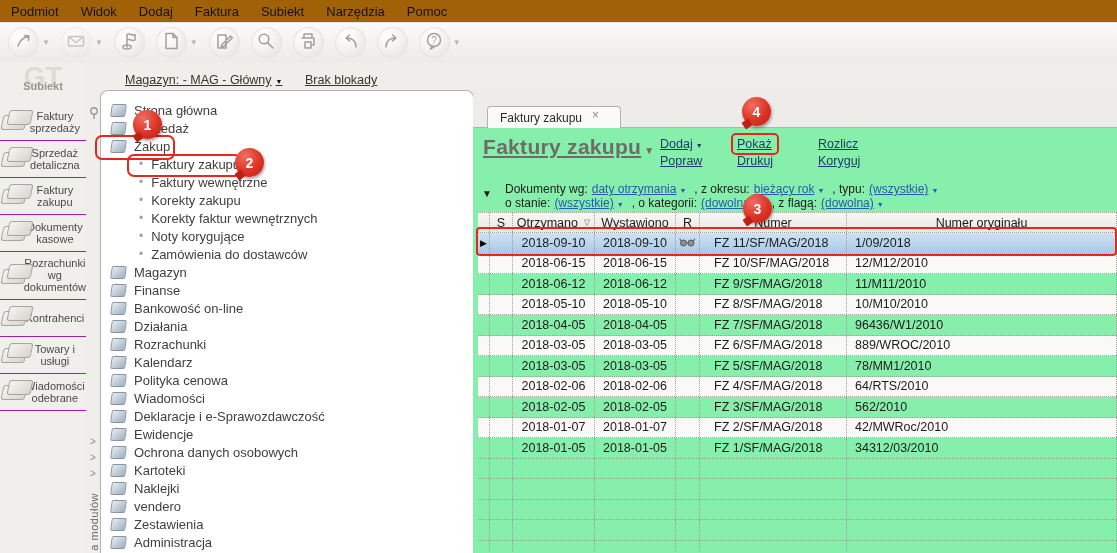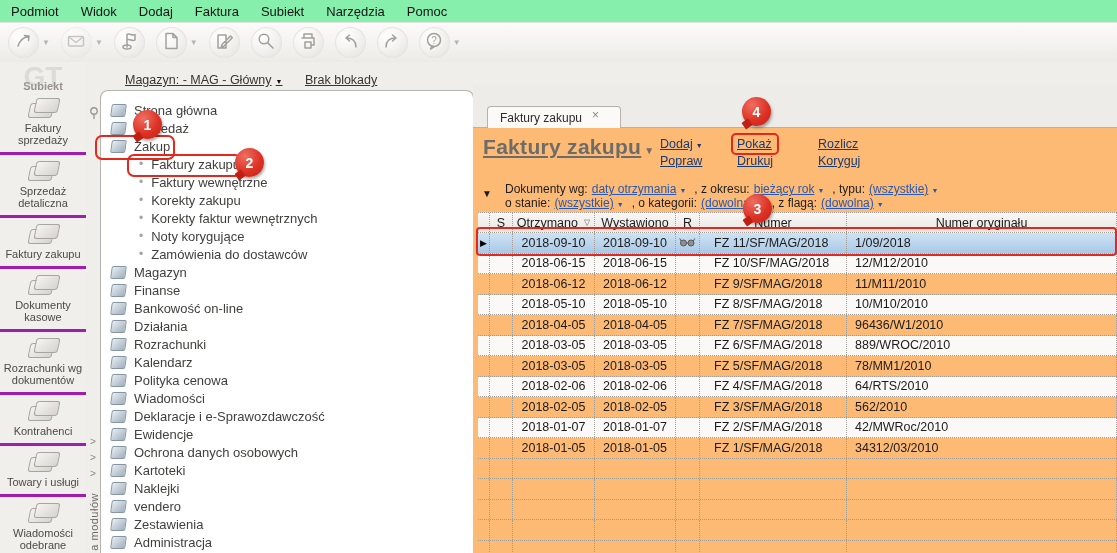--- a/index.html
+++ b/index.html
@@ -2,41 +2,41 @@
 <html><head>
 <meta charset="utf-8">
 <style>
   html,body{margin:0;padding:0;}
   body{
     width:1117px;height:553px;position:relative;overflow:hidden;
     background:#f0eeeb;font-family:"Liberation Sans",sans-serif;
     -webkit-font-smoothing:antialiased;
   }
   
-  .menubar{position:absolute;left:0;top:0;width:100%;height:22px;background:#86efac;
+  .menubar{position:absolute;left:0;top:0;width:100%;height:22px;background:#a16207;
     border-bottom:1px solid #e4e2de;display:flex;align-items:center;font-size:13px;color:#141414;}
   .menubar .mi{padding:2px 11px;cursor:default;}
   
   .toolbar{position:absolute;left:0;top:23px;width:100%;height:39px;
     background:linear-gradient(#fcfbfa,#ecebe8);display:flex;align-items:center;padding-left:8px;}
   .tslot{display:flex;align-items:center;margin-right:11px;}
   .tbtn{width:31px;height:31px;border-radius:50%;
     background:radial-gradient(circle at 35% 28%,#ffffff 0%,#f4f3f1 45%,#e2e0dc 100%);
     box-shadow:inset 0 0 0 1px #e6e4e0;display:flex;align-items:center;justify-content:center;}
   .tbtn svg{stroke:#a3a09a;fill:none;stroke-width:1.5;stroke-linecap:round;stroke-linejoin:round;}
   .tbtn.dis{opacity:.55;}
   .tcaret{color:#b7b4ae;font-size:8px;margin-left:3px;}
   
   .sidebar{position:absolute;left:0;top:62px;width:86px;height:491px;background:#f1efec;
     display:flex;flex-direction:column;align-items:center;}
   .logo{height:42px;width:100%;text-align:center;position:relative;}
   .logo .gt{font-size:28px;font-weight:bold;color:#dedbd6;line-height:30px;}
   .logo .brand{font-size:11px;font-weight:bold;color:#979490;margin-top:-12px;}
-  .sb-item{width:100%;display:flex;flex-direction:column;align-items:center;
-    padding:5px 0 6px 0;border-bottom:3px solid #a21caf;cursor:default;}
+  .sb-item{width:100%;display:flex;align-items:center;
+    padding:5px 0 6px 0;border-bottom:1px solid #a21caf;cursor:default;}
   .sb-icon{width:32px;height:22px;position:relative;margin-bottom:3px;}
   .sb-icon::before,.sb-icon::after{content:"";position:absolute;border:1px solid #a8a5a0;
     background:linear-gradient(135deg,#f6f4f1,#d7d4cf);border-radius:3px;width:22px;height:13px;transform:skewX(-12deg);}
   .sb-icon::before{left:2px;top:6px;}
   .sb-icon::after{left:8px;top:1px;}
   .sb-label{font-size:11px;color:#4c4a47;text-align:center;line-height:12px;width:84px;}
   
   .module-strip{position:absolute;left:86px;top:62px;width:17px;height:491px;}
   .strip-pin{position:absolute;left:1px;top:44px;}
   .strip-chevrons{position:absolute;left:4px;top:372px;display:flex;flex-direction:column;
@@ -57,21 +57,21 @@
   .tree-item.child{padding-left:38px;}
   .tree-icon{width:13px;height:11px;background:linear-gradient(135deg,#e9edf1,#9fb0bf);
     border:1px solid #8595a3;border-radius:2px;transform:skewX(-8deg);margin-right:8px;flex:0 0 auto;}
   .tree-bullet{color:#a4a3a0;font-size:12px;margin-right:8px;flex:0 0 auto;}
   
   .tabstrip{position:absolute;left:473px;top:85px;right:0;height:42px;background:#eeece9;}
   .tab{position:absolute;left:14px;top:21px;height:21px;min-width:112px;padding:0 8px 0 12px;
     background:#fbfaf9;border:1px solid #b5b2ae;border-bottom:none;border-radius:4px 4px 0 0;
     display:flex;align-items:center;font-size:12px;color:#2c2b28;z-index:3;cursor:default;}
   .tab-close{margin-left:10px;margin-top:-6px;color:#8b8984;font-size:12px;cursor:pointer;}
-  .main-content{position:absolute;left:473px;top:127px;right:0;bottom:0;background:#fdba74;
+  .main-content{position:absolute;left:473px;top:127px;right:0;bottom:0;background:#86efac;
     border-top:1px solid #b5b2ae;}
   .page-title{position:absolute;left:10px;top:7px;cursor:pointer;}
   .pt-text{font-size:21px;font-weight:bold;color:#6e6c68;text-decoration:underline;letter-spacing:.3px;}
   .pt-caret{font-size:10px;color:#6e6c68;margin-left:3px;}
   .agroup{position:absolute;display:flex;flex-direction:column;gap:3px;font-size:12.5px;}
   .agroup a{color:#1b3a6f;text-decoration:underline;cursor:pointer;white-space:nowrap;}
   .agroup .acaret{font-size:7px;color:#1b3a6f;margin-left:3px;text-decoration:none;display:inline-block;}
   .ag0{left:187px;top:9px;} .ag1{left:264px;top:9px;} .ag2{left:345px;top:9px;}
   .filter-toggle{position:absolute;left:9px;top:60px;font-size:10px;color:#1c1c1c;cursor:pointer;}
   .filters{position:absolute;left:32px;font-size:12px;color:#1c1c1c;white-space:nowrap;}

